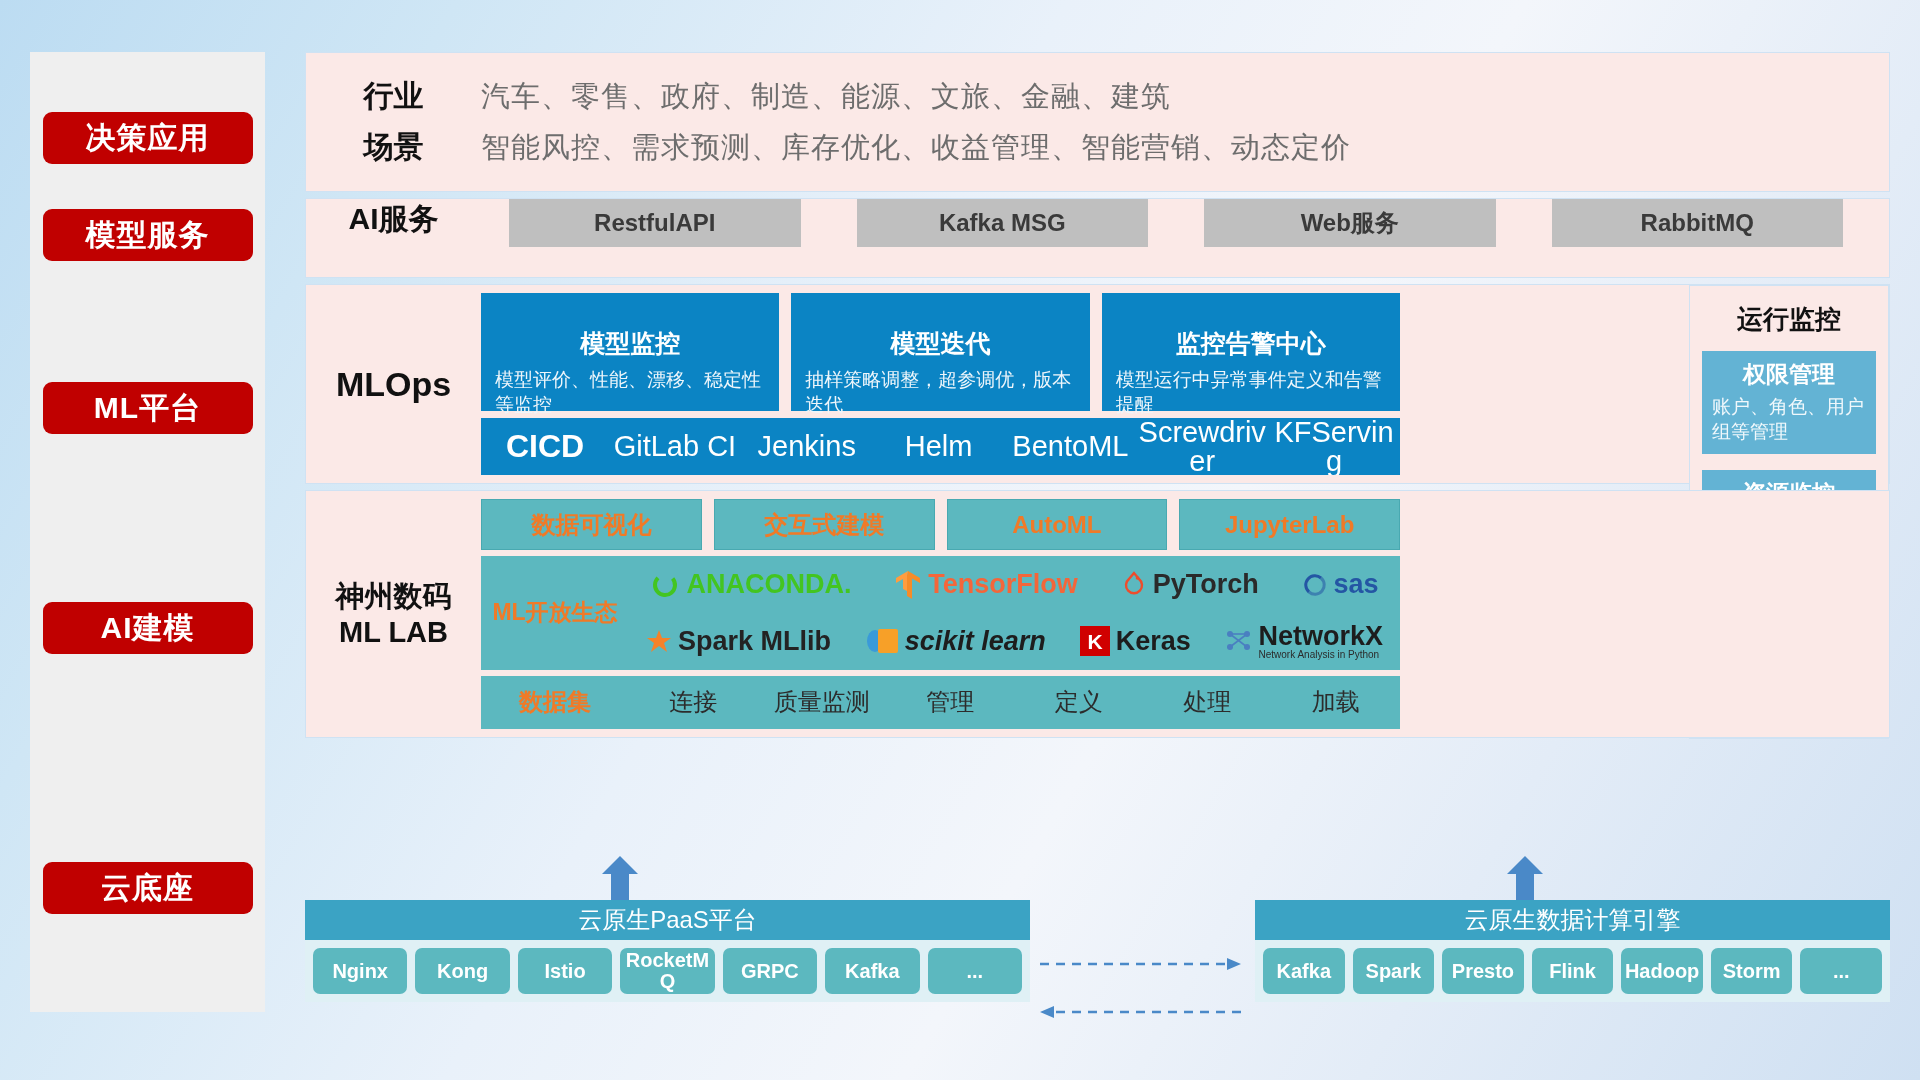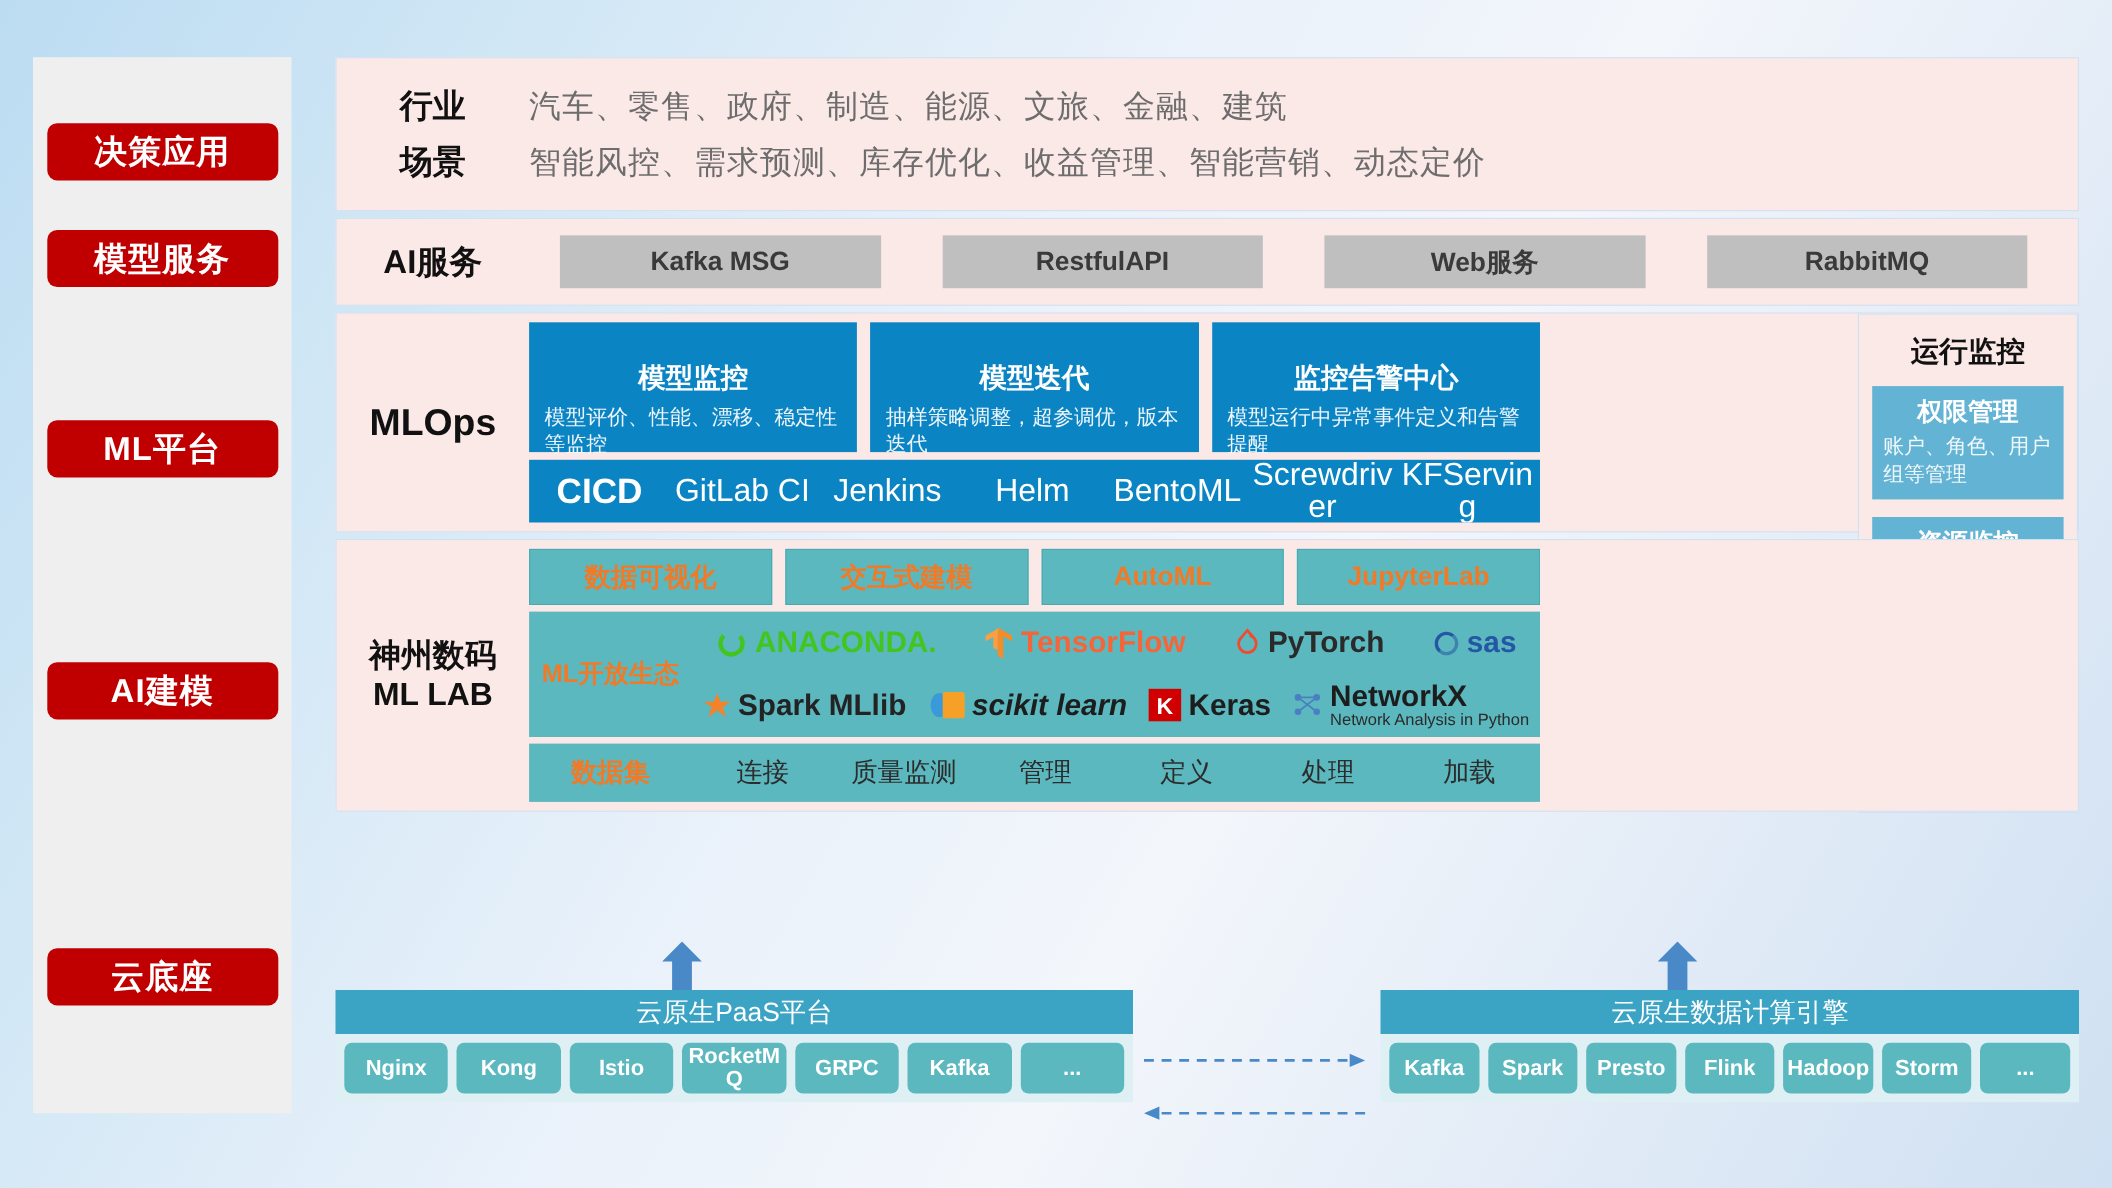--- a/index.html
+++ b/index.html
@@ -48,21 +48,21 @@
   #band-apps { padding: 18px 15px 18px 0; height: 140px; display:flex; flex-direction:column; justify-content:center;}
   .kv-row { display: flex; align-items: center; height: 52px; }
   .kv-key {
     width: 175px; text-align: center;
     font-size: 30px; font-weight: bold; color: #111;
     flex: none;
   }
   .kv-val { font-size: 29px; color: #6d6d6d; letter-spacing: 1px; }
 
   
-  #band-aiservice { height: 80px; display: flex; align-items: center; }
+  #band-aiservice { height: 80px; display: flex; }
   #band-aiservice .kv-key { width: 175px; }
   .svc-row { display: flex; flex: 1; gap: 0; padding-right: 18px; }
   .svc-btn {
     flex: 1; margin: 0 28px;
     height: 48px; background: #bfbfbf;
     color: #3a3a3a; font-size: 24px; font-weight: bold;
     display: flex; align-items: center; justify-content: center;
   }
 
   
@@ -181,22 +181,22 @@
     </div>
     <div class="kv-row">
       <div class="kv-key">场景</div>
       <div class="kv-val">智能风控、需求预测、库存优化、收益管理、智能营销、动态定价</div>
     </div>
   </div>
 
   <div class="band" id="band-aiservice">
     <div class="kv-key">AI服务</div>
     <div class="svc-row">
+      <div class="svc-btn">RestfulAPI</div>
       <div class="svc-btn">Kafka MSG</div>
-      <div class="svc-btn">RestfulAPI</div>
       <div class="svc-btn">Web服务</div>
       <div class="svc-btn">RabbitMQ</div>
     </div>
   </div>
 
   <div class="band" id="band-mlops">
     <div id="mlops-left">
       <div id="mlops-label">MLOps</div>
       <div id="mlops-body">
         <div id="mlops-cards">
@@ -314,21 +314,21 @@
                   <line x1="5" y1="6" x2="22" y2="19" stroke="#4a7fc1" stroke-width="1.6"></line>
                   <line x1="22" y1="6" x2="5" y2="19" stroke="#4a7fc1" stroke-width="1.6"></line>
                   <line x1="5" y1="6" x2="22" y2="6" stroke="#4a7fc1" stroke-width="1.6"></line>
                   <circle cx="5" cy="6" r="3" fill="#4a7fc1"></circle>
                     <circle cx="22" cy="6" r="3" fill="#4a7fc1"></circle>
                   <circle cx="5" cy="19" r="3" fill="#4a7fc1"></circle>
                     <circle cx="22" cy="19" r="3" fill="#4a7fc1"></circle>
                 </svg>
                 <div style="display:flex;flex-direction:column;line-height:1">
                   <span class="logo-txt" style="color:#1d1d1d">NetworkX</span>
-                  <span style="font-size:15px;color:#2b2b2b">Network Analysis in Python</span>
+                  <span style="font-size:10px;color:#2b2b2b">Network Analysis in Python</span>
                 </div>
               </div>
             </div>
           </div>
         </div>
 
         <div id="data-row">
           <div id="data-label">数据集</div>
           <div class="data-item">连接</div>
           <div class="data-item">质量监测</div>

